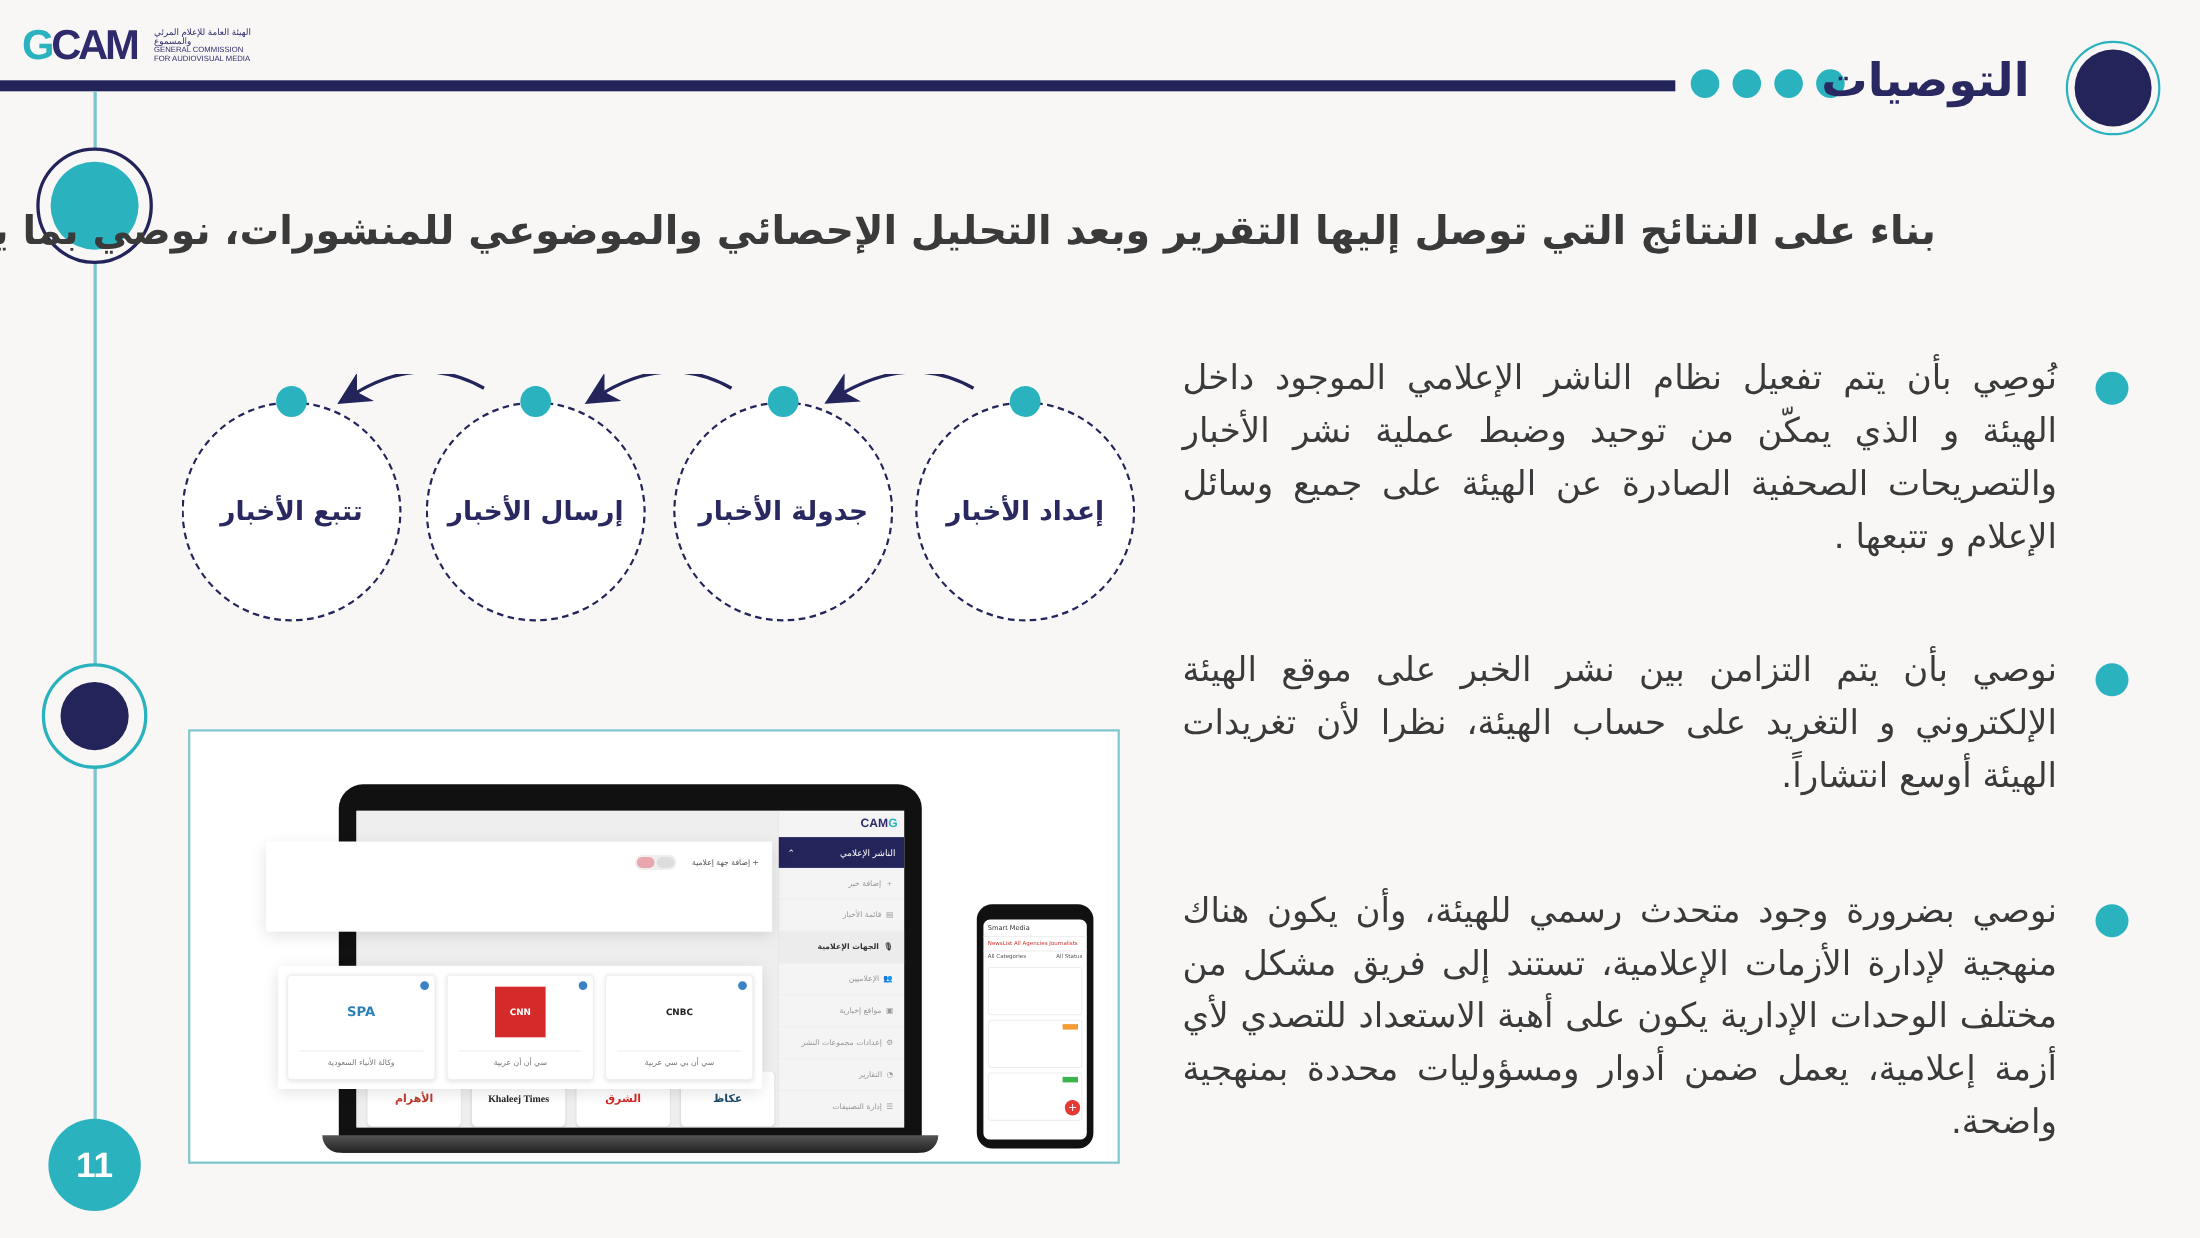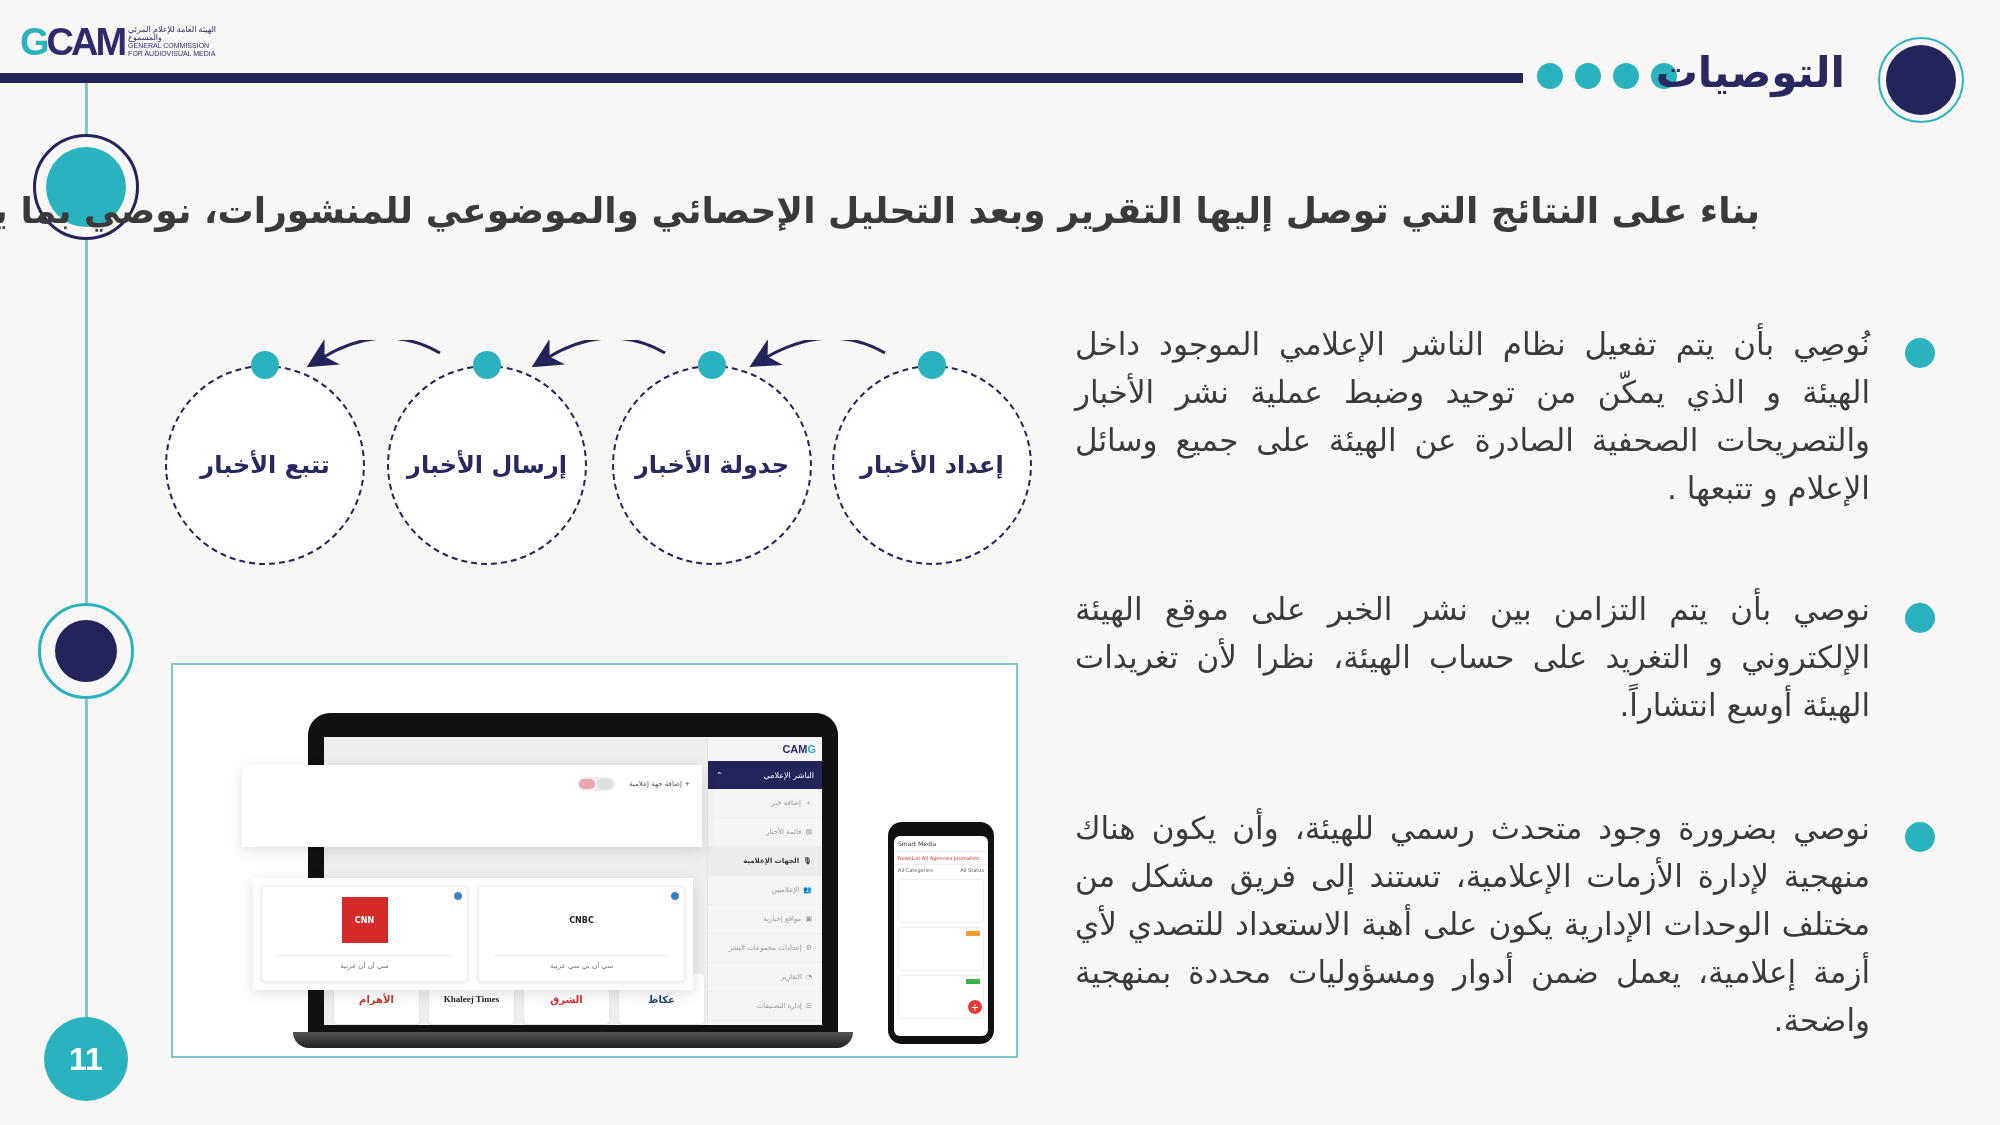--- a/index.html
+++ b/index.html
@@ -1,20 +1,20 @@
 <!DOCTYPE html>
 <html><head>
 <meta charset="utf-8">
 <style>
   * { box-sizing: border-box; margin: 0; padding: 0; }
   html, body { width: 2000px; height: 1125px; overflow: hidden; }
   body { background: #f8f7f6; font-family: "DejaVu Sans", sans-serif; position: relative; color: #3a3a3a; }
 
   
-  .logo { position: absolute; left: 20px; top: 22px; width: 210px; height: 40px; display: flex; align-items: center; gap: 4px; }
+  .logo { position: absolute; left: 20px; top: 22px; width: 210px; height: 40px; display: flex; align-items: center; gap: 16px; }
   .logo-mark { font-family: "Liberation Sans", sans-serif; font-weight: 900; font-size: 38px; letter-spacing: -3px; color: #2e2a6b; }
   .logo-mark .c1 { color: #2ab3bf; }
   .logo-text { display: flex; flex-direction: column; font-size: 7px; line-height: 8px; color: #2e2a6b; font-family: "Liberation Sans", sans-serif; }
   .logo-text .ar { direction: rtl; text-align: left; font-size: 8px; }
 
   .header-bar { position: absolute; left: 0; top: 73px; width: 1523px; height: 10px; background: #23245a; }
   .title-dots { position: absolute; top: 63px; left: 1537px; display: flex; gap: 12px; }
   .title-dots span { width: 26px; height: 26px; border-radius: 50%; background: #2ab3bf; display: block; }
   .page-title { position: absolute; right: 155px; top: 48px; font-size: 42px; font-weight: bold; color: #2a2860; direction: rtl; font-family: "DejaVu Sans", sans-serif; text-align: center; }
   .title-circle { position: absolute; left: 1878px; top: 37px; width: 86px; height: 86px; border-radius: 50%; border: 2px solid #2ab3bf; display: flex; align-items: center; justify-content: center; }
@@ -210,20 +210,25 @@
       <div class="media-card">
         <span class="check"></span>
         <div class="media-logo" style="color:#222">CNBC</div>
         <div class="media-name">سي أن بي سي عربية</div>
       </div>
       <div class="media-card">
         <span class="check"></span>
         <div class="media-logo" style="background:#d42a2a">CNN</div>
         <div class="media-name">سي أن أن عربية</div>
       </div>
+      <div class="media-card">
+        <span class="check"></span>
+        <div class="media-logo" style="color:#2d7fb8; font-size:12px">SPA</div>
+        <div class="media-name">وكالة الأنباء السعودية</div>
+      </div>
     </div>
   </div>
   <div class="laptop-base"></div>
 
   <div class="phone">
     <div class="phone-screen">
       <div class="phone-head">Smart Media</div>
       <div class="phone-tabs">NewsList All   Agencies   Journalists</div>
       <div style="display:flex;justify-content:space-between;padding:2px 4px;">
         <span>All Categories</span>

